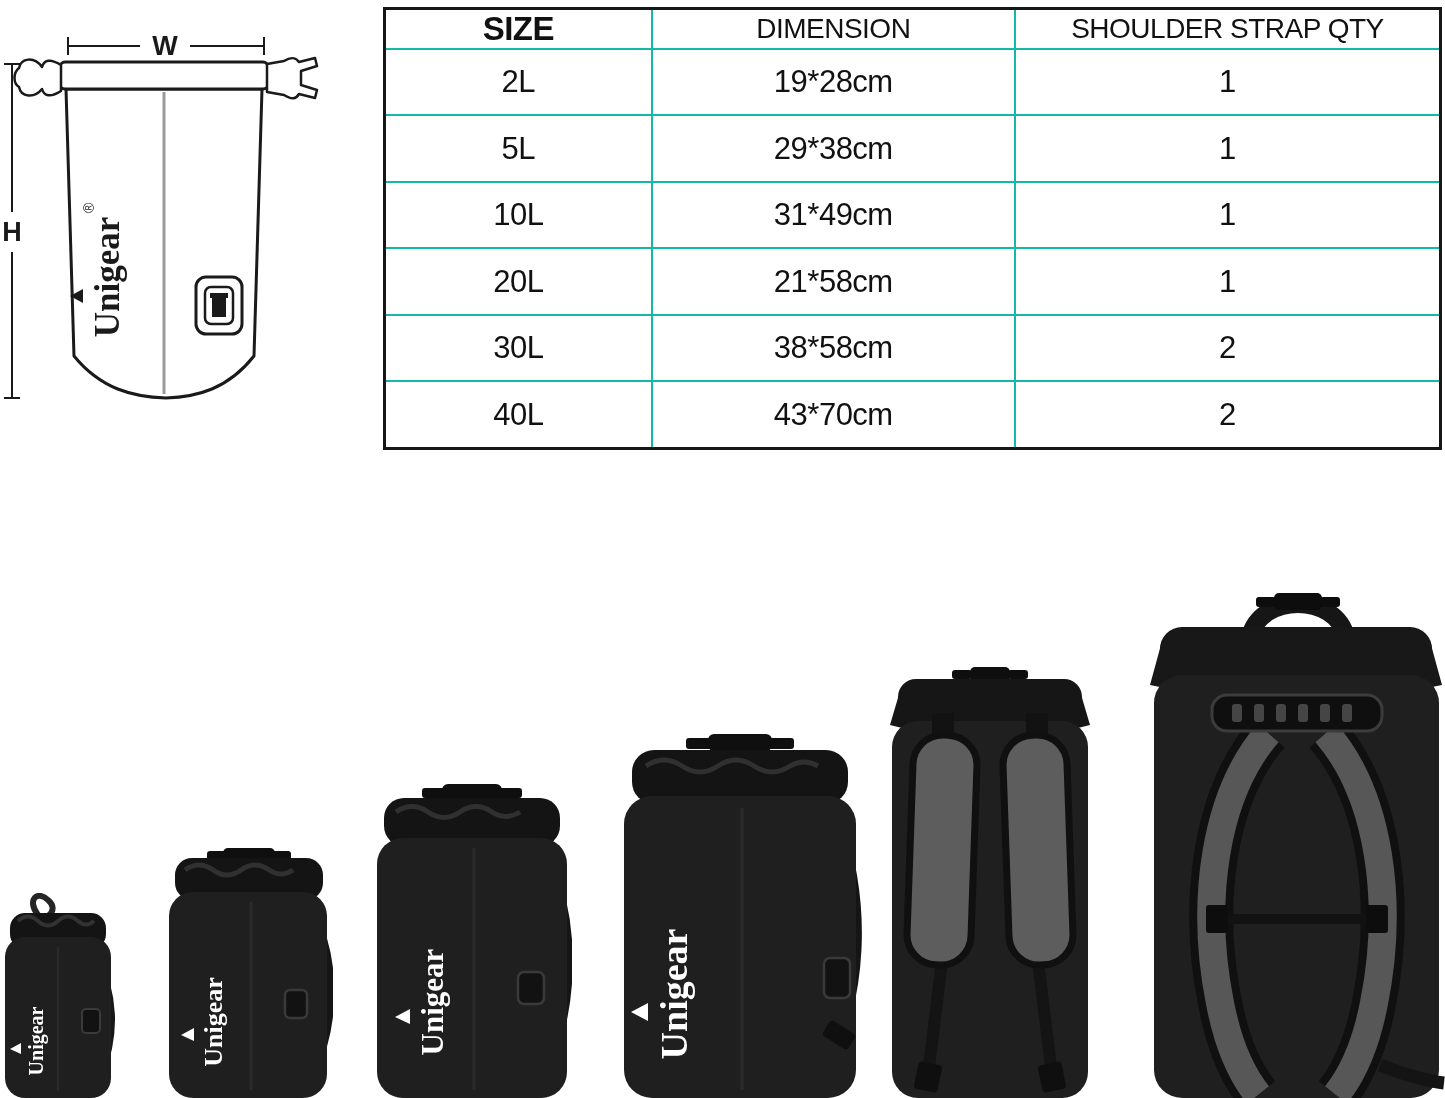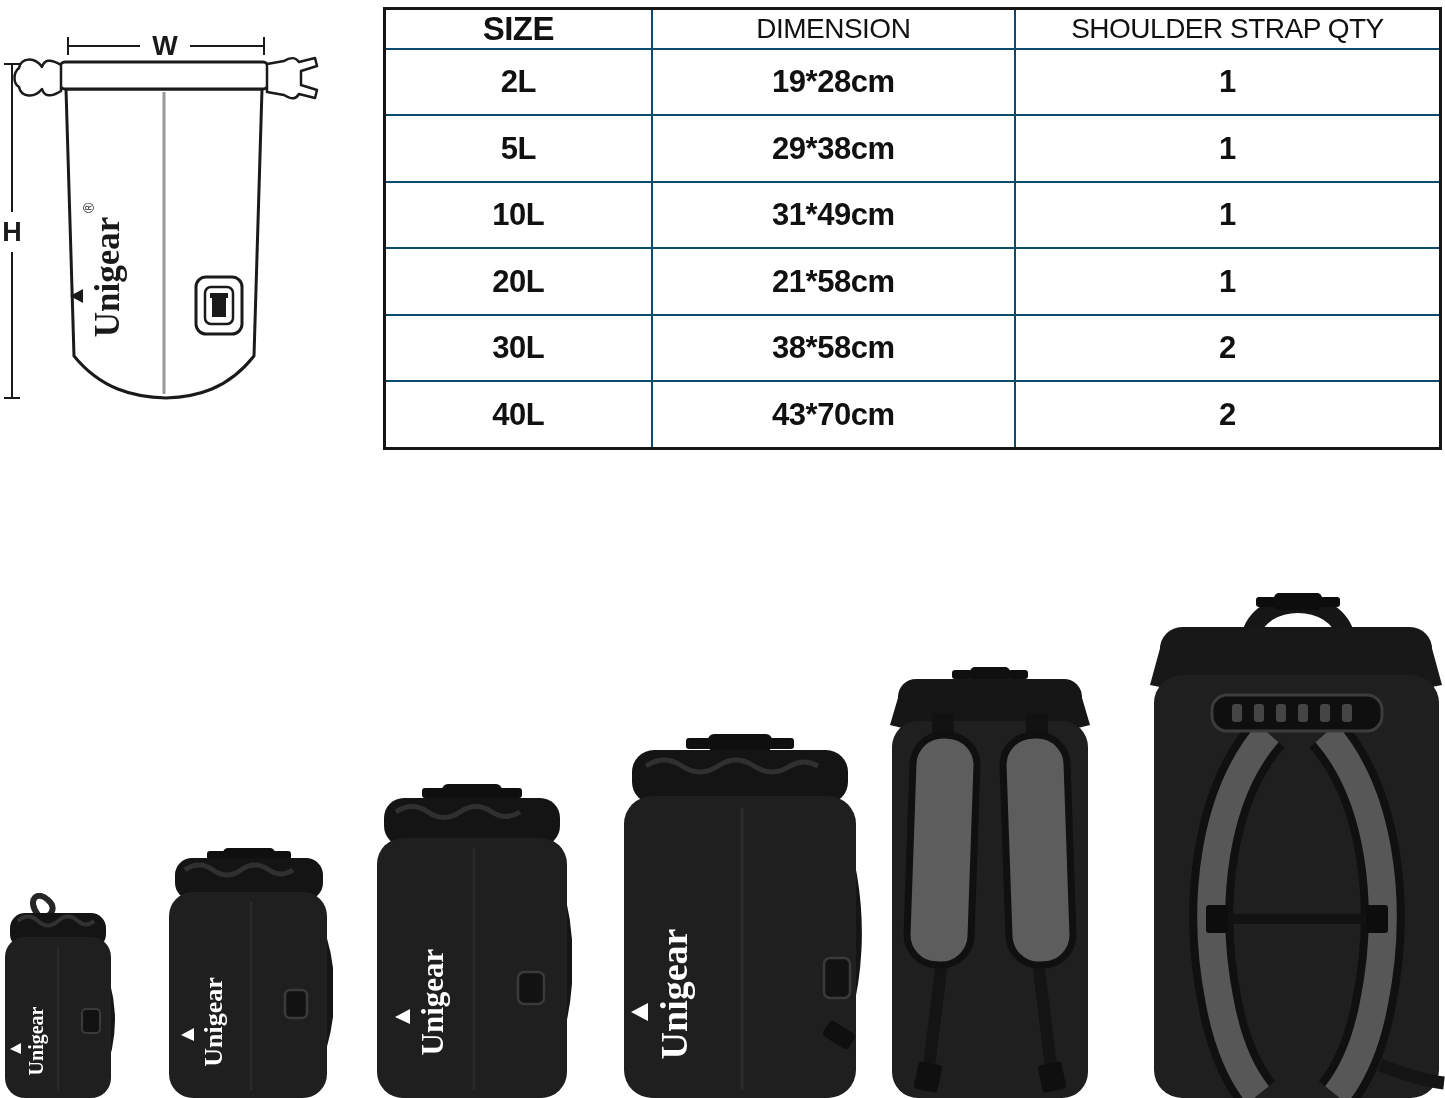--- a/index.html
+++ b/index.html
@@ -11,27 +11,27 @@
   svg text{font-family:"Liberation Sans",sans-serif;}
   svg text.logo{font-family:"Liberation Serif",serif;font-weight:bold;}
 
   
   table.size-table{
     position:absolute;left:383px;top:7px;width:1059px;height:443px;
     border-collapse:collapse;table-layout:fixed;
     border:3px solid #161616;
   }
   table.size-table th,table.size-table td{
-    border:2px solid #0c4a6e;text-align:center;vertical-align:middle;
+    border:2px solid #14b8a6;text-align:center;vertical-align:middle;
     padding:0;letter-spacing:-0.5px;white-space:nowrap;overflow:hidden;
   }
   th.h-size{font-size:33px;font-weight:700;}
   th.h-dim,th.h-qty{font-size:28px;font-weight:400;margin-left:42px;}
-  td.cell-size{font-size:31px;font-weight:700;}
-  td.cell-dim,td.cell-qty{font-size:31px;font-weight:700;}
+  td.cell-size{font-size:31px;font-weight:400;}
+  td.cell-dim,td.cell-qty{font-size:31px;font-weight:400;}
 
   
   .diagram{position:absolute;left:0;top:0;}
 
   
   .bag{position:absolute;bottom:0;}
   .bag-2l {left:2px;}
   .bag-5l {left:165px;}
   .bag-10l{left:372px;}
   .bag-20l{left:618px;}

